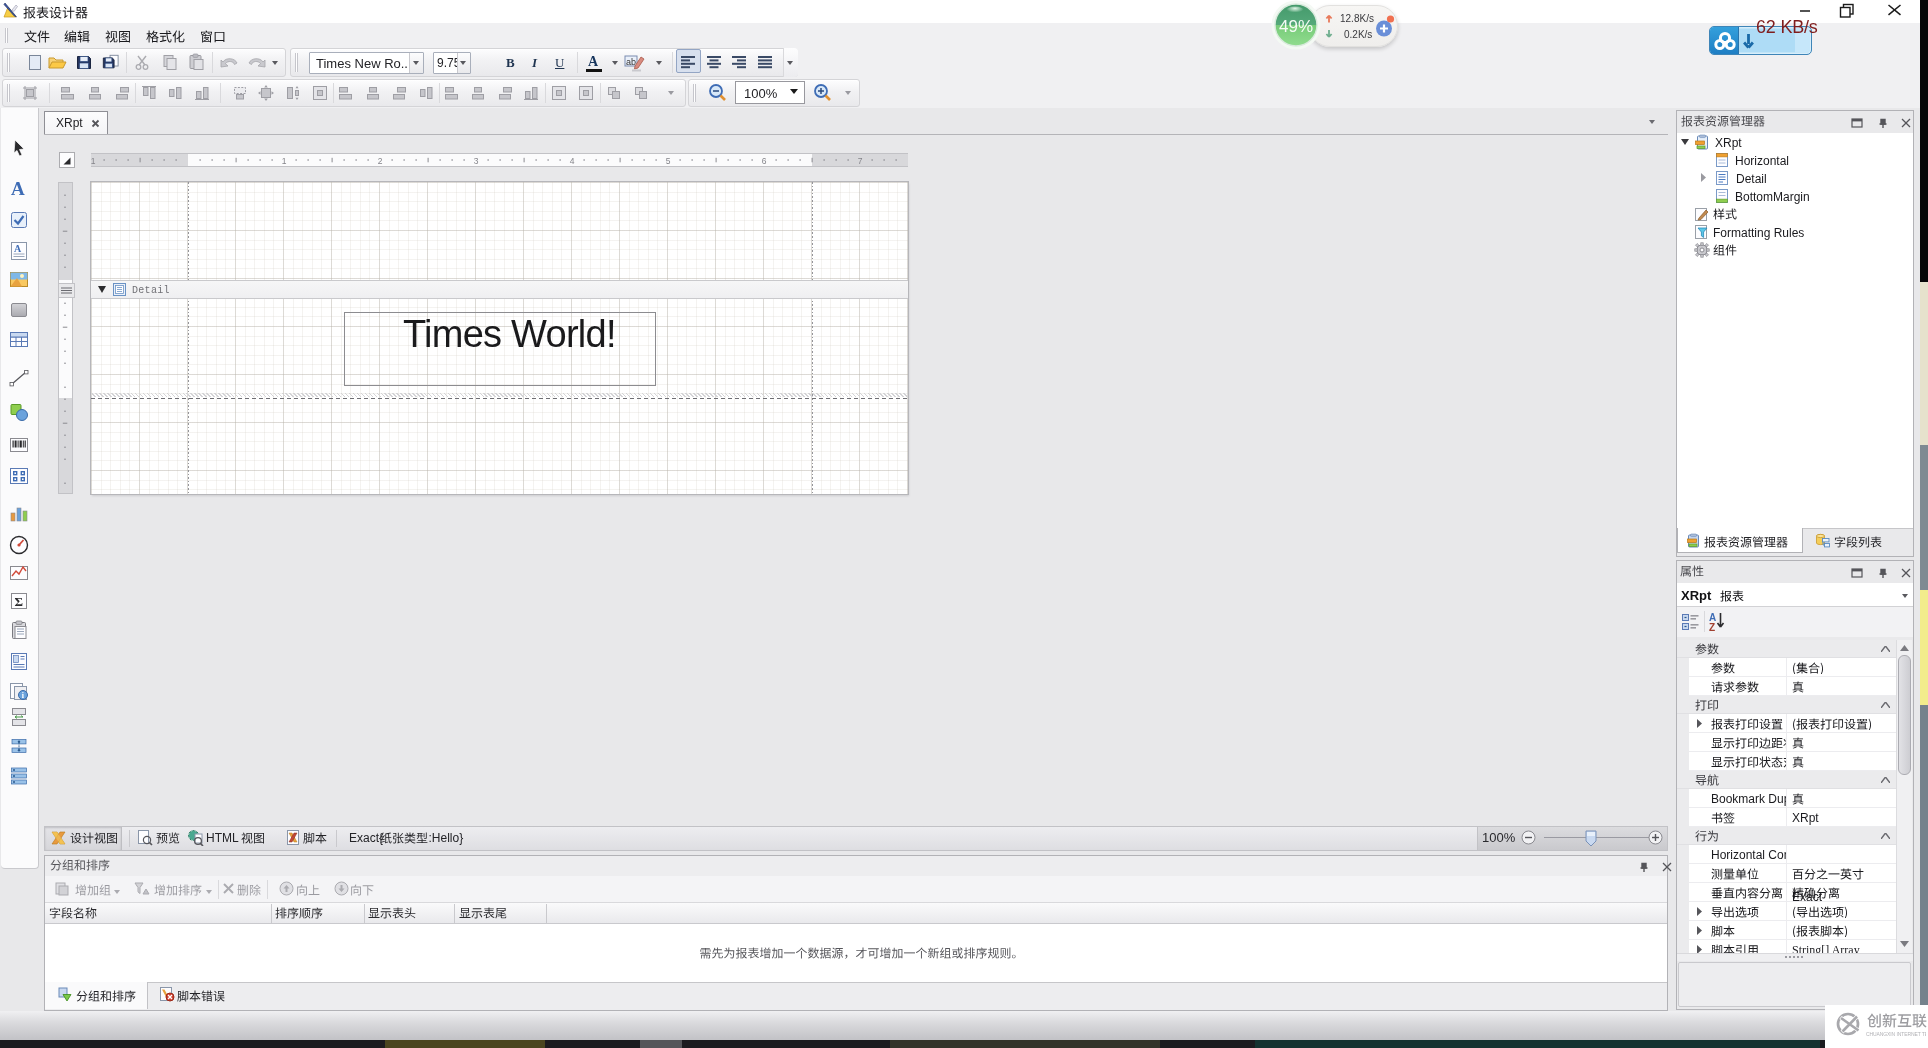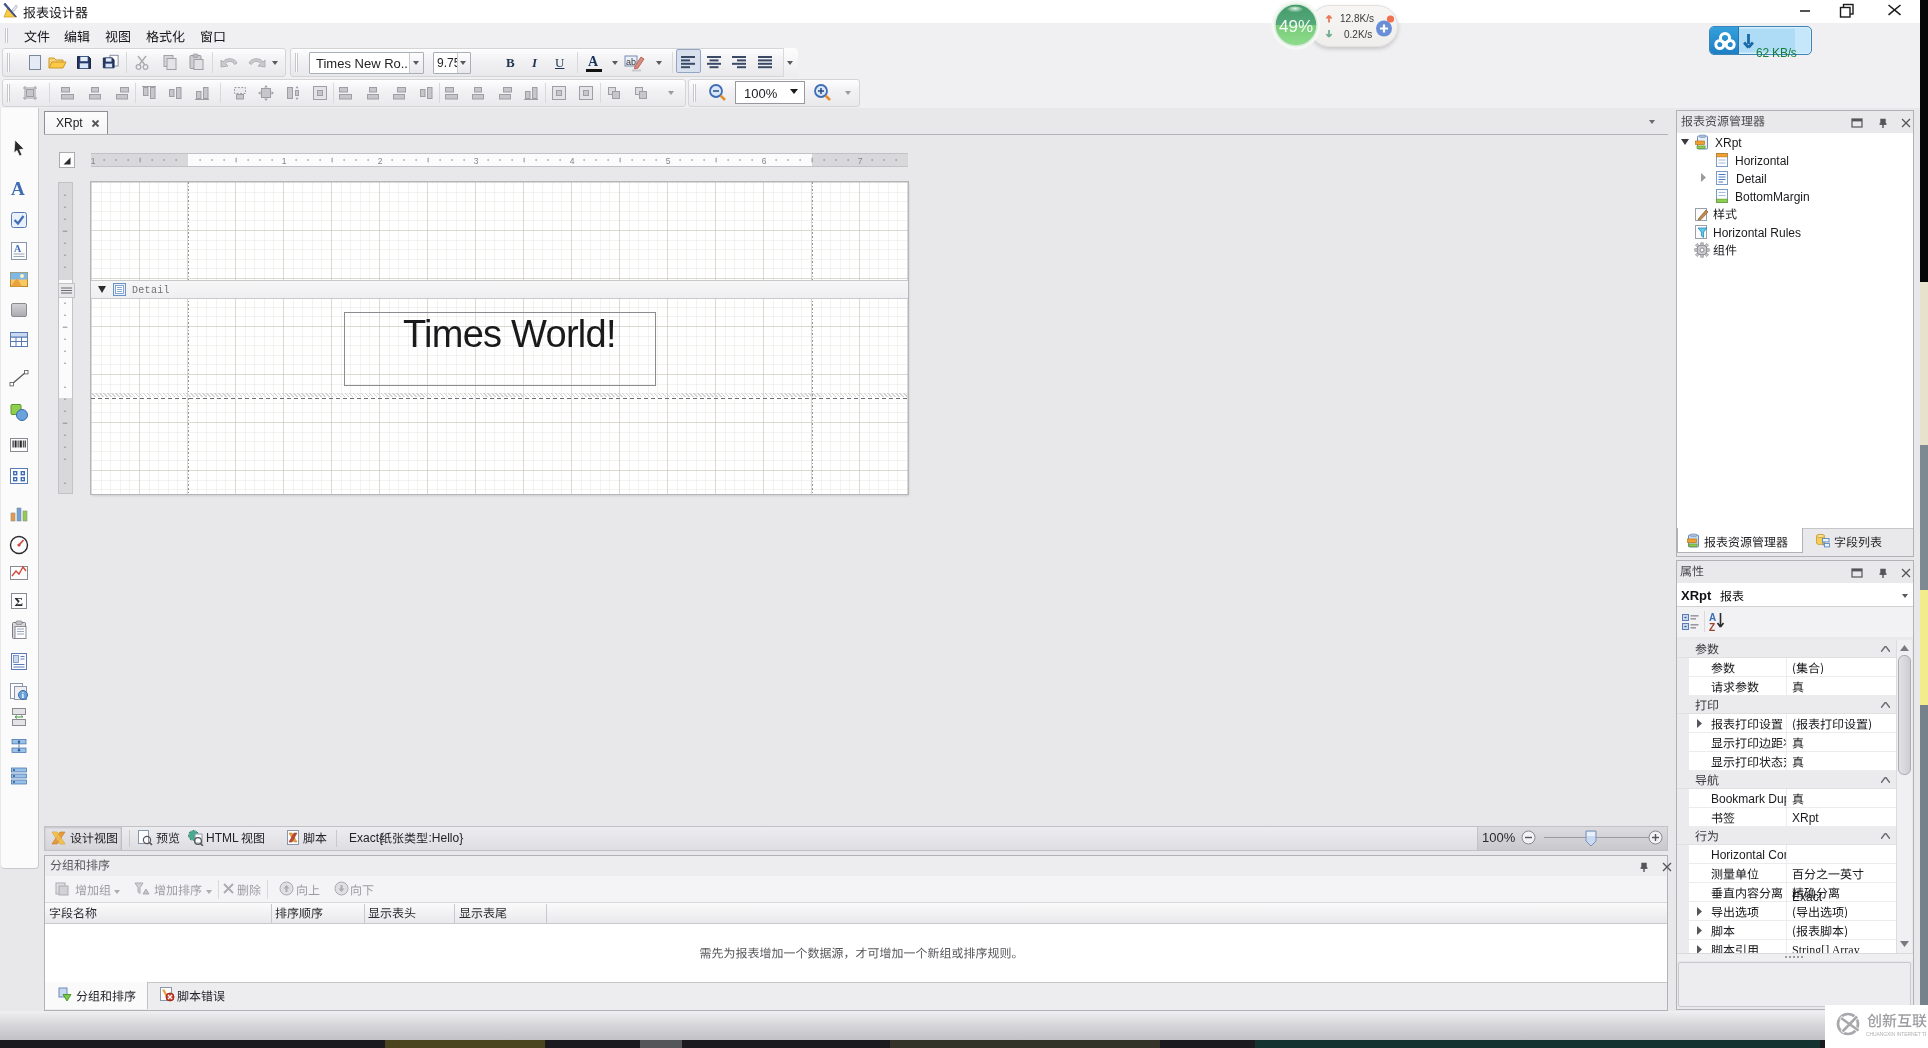--- a/index.html
+++ b/index.html
@@ -754,21 +754,21 @@
 <path d="M5 12 L12 4 L14 6 L7 13.5 L4 14 z" fill="#C08A50" stroke="#8A5A28" stroke-width=".7"></path>
 </svg>
 <svg class="ab" style="left:1713.0px;top:208.0px" width="24.00" height="12" viewBox="0 0 2000 1000" fill="#1a1a1e">
     <use href="#g20" x="0"></use>
     <use href="#g12" x="1000"></use>
   </svg>
 <svg class="ab" style="left:1694px;top:224px" width="16" height="16" viewBox="0 0 16 16">
 <rect x="1.5" y="1.5" width="11" height="13" fill="#FDFDFF" stroke="#9AA0A8"></rect>
 <path d="M4 4 h9 l-3.4 4 v5.5 l-2.2 -1.6 v-3.9 z" fill="#5AC8E8" stroke="#2A88B8" stroke-width=".8"></path>
 </svg>
-<div class="t" style="left:1713px;top:227px;font-size:12px;color:#1a1a1e;">Horizontal Rules</div>
+<div class="t" style="left:1713px;top:227px;font-size:12px;color:#1a1a1e;">Formatting Rules</div>
 <svg class="ab" style="left:1694px;top:242px" width="16" height="16" viewBox="0 0 16 16">
 <circle cx="8" cy="8" r="5.2" fill="#C9C9CE" stroke="#8A8A90"></circle>
     <circle cx="8" cy="8" r="2" fill="#FDFDFF" stroke="#8A8A90"></circle>
 <g fill="#C9C9CE" stroke="#8A8A90" stroke-width=".7">
       <rect x="6.8" y="0.8" width="2.4" height="2.6"></rect>
       <rect x="6.8" y="12.6" width="2.4" height="2.6"></rect>
       <rect x="0.8" y="6.8" width="2.6" height="2.4"></rect>
       <rect x="12.6" y="6.8" width="2.6" height="2.4"></rect>
       <rect x="2" y="2" width="2.4" height="2.4" transform="rotate(45 3.2 3.2)"></rect>
       <rect x="11.6" y="2" width="2.4" height="2.4" transform="rotate(45 12.8 3.2)"></rect>
@@ -1341,21 +1341,21 @@
 <svg class="ab" style="left:1712px;top:30px" width="26" height="22" viewBox="0 0 26 22">
 <g fill="none" stroke="#fff" stroke-width="3">
 <circle cx="13" cy="8" r="4.6"></circle>
 <circle cx="7.8" cy="14.5" r="4.0"></circle>
 <circle cx="18.2" cy="14.5" r="4.0"></circle>
 </g>
 </svg>
 <svg class="ab" style="left:1743px;top:33px" width="11" height="17" viewBox="0 0 11 17">
 <path d="M5.5 1 v10 M5.5 14.5 l-4.4 -5 M5.5 14.5 l4.4 -5" stroke="#1A6AA8" stroke-width="2.8" fill="none"></path>
 </svg>
-<div class="t" style="left:1756px;top:47px;font-size:12px;color:#15803d;letter-spacing:-.2px">62 KB/s</div>
+<div class="t" style="left:1756px;top:18px;font-size:18px;color:#7f1d1d;letter-spacing:-.2px">62 KB/s</div>
 <div class="ab" style="left:1309px;top:5px;width:89px;height:42px;background:linear-gradient(#F7F6F4,#EFEEEC);border:1px solid #E2E1DF;border-radius:21px;box-shadow:0 2px 4px rgba(0,0,0,.18)"></div>
 <svg class="ab" style="left:1325px;top:14px" width="8" height="25" viewBox="0 0 8 25">
 <path d="M4 1.5 v7 M4 1.5 l-2.6 3 M4 1.5 l2.6 3" stroke="#E8795A" stroke-width="1.8" fill="none"></path>
 <path d="M4 16 v7 M4 23 l-2.6 -3 M4 23 l2.6 -3" stroke="#6FAE8E" stroke-width="1.8" fill="none"></path>
 </svg>
 <div class="t" style="left:1340px;top:13.5px;font-size:10px;color:#3A3A3E;">12.8K/s</div>
 <div class="t" style="left:1344px;top:29.5px;font-size:10px;color:#3A3A3E;">0.2K/s</div>
 <svg class="ab" style="left:1375px;top:14px" width="21" height="24" viewBox="0 0 21 24">
 <circle cx="9" cy="14.5" r="8" fill="#6A8FD8"></circle>
 <path d="M9 10.5 v8 M5 14.5 h8" stroke="#fff" stroke-width="2.2"></path>

